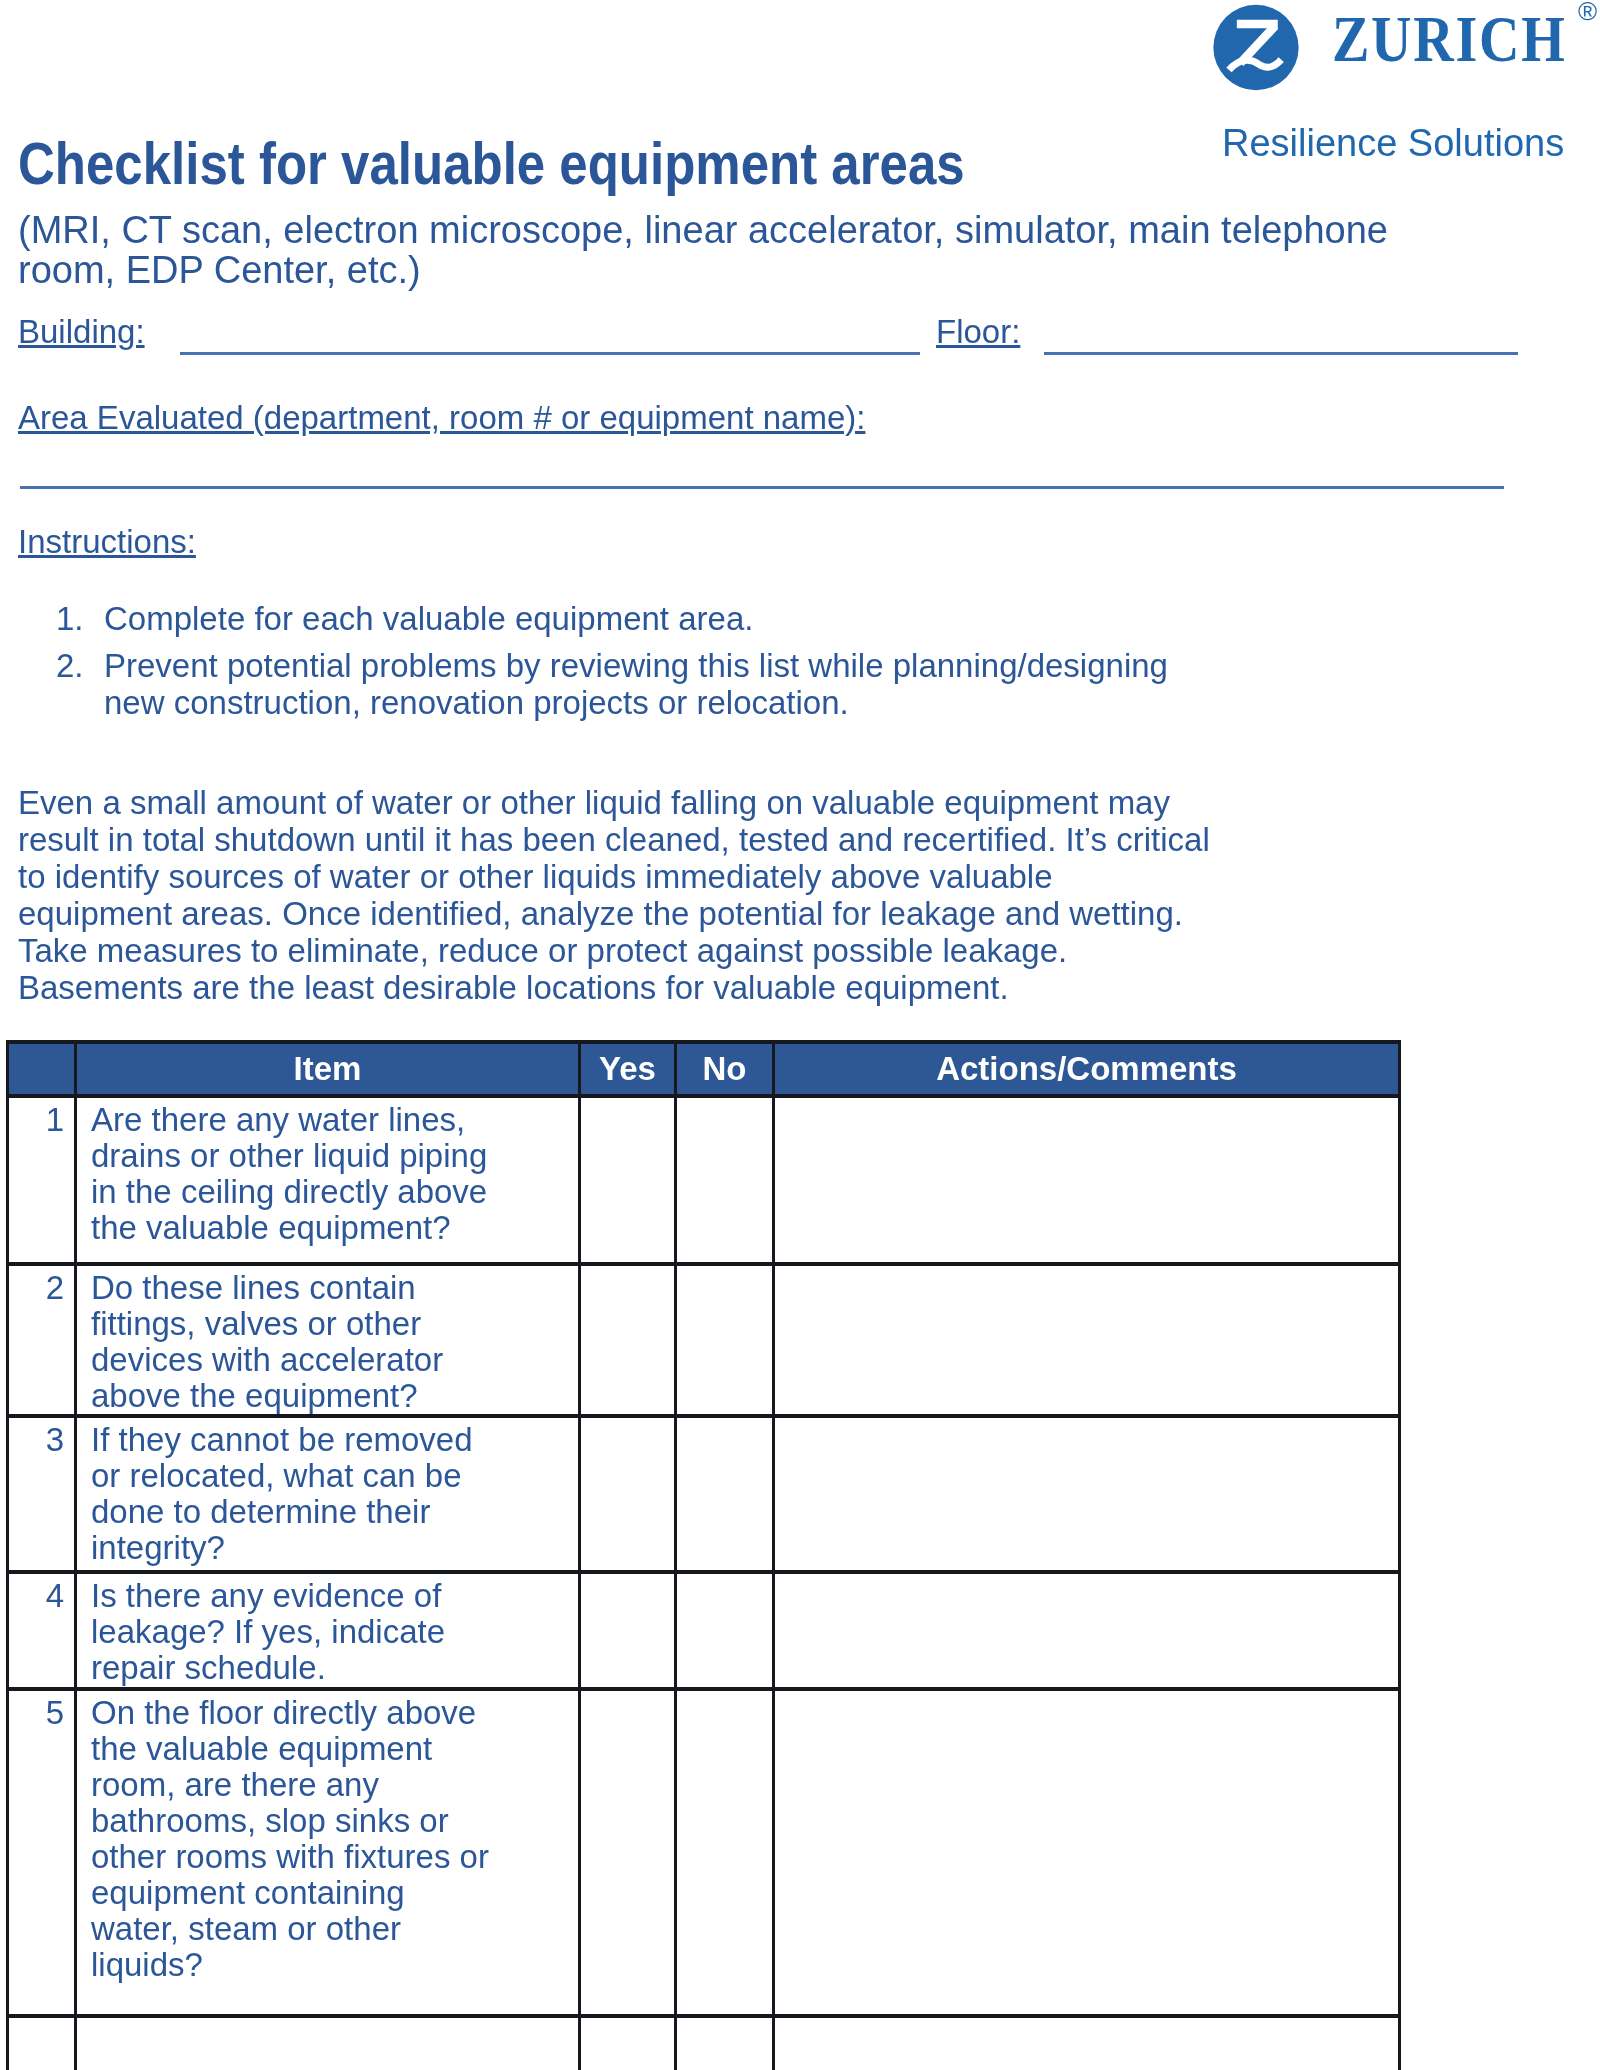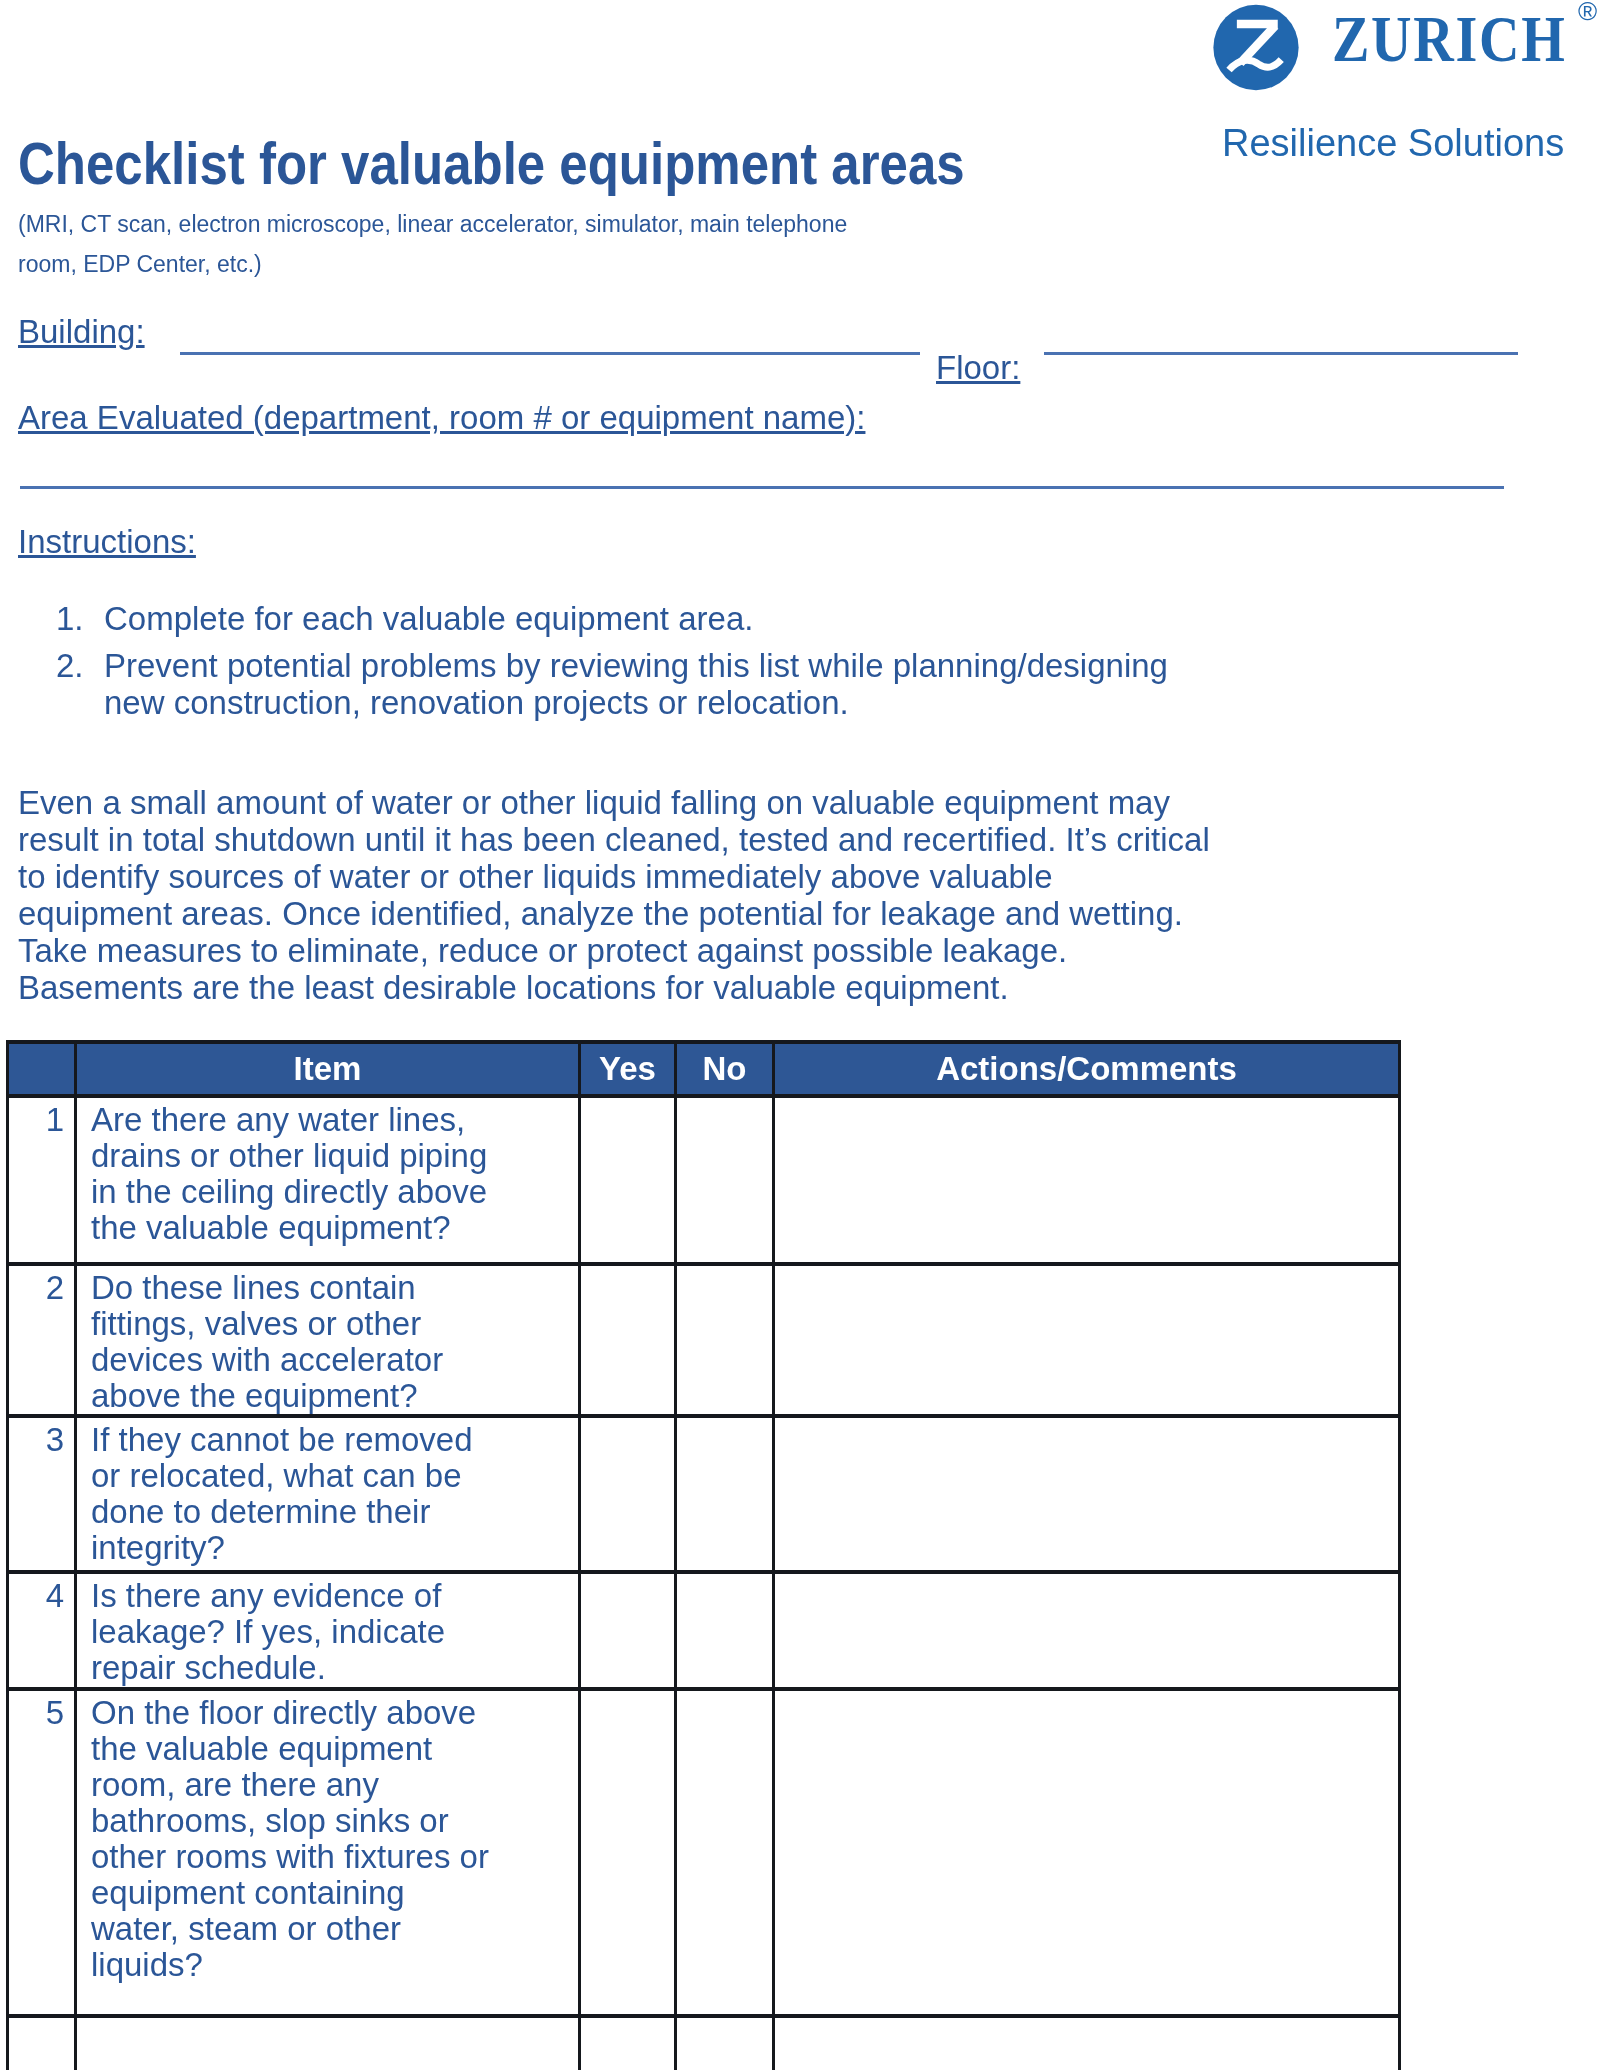--- a/index.html
+++ b/index.html
@@ -27,26 +27,26 @@
   }
   .reg{position:absolute;left:1578px;top:-4px;font-size:26px;color:var(--logo-blue);}
   .subbrand{position:absolute;left:1222px;top:86px;font-size:38px;line-height:1;color:var(--logo-blue);margin-top:38px;}
 
   
   .title{
     position:absolute;left:18px;top:134px;margin:0;
     font-size:60px;font-weight:bold;line-height:1;color:var(--text-blue);
     transform:scaleX(0.85);transform-origin:left top;white-space:nowrap;
   }
-  .subtitle{position:absolute;left:18px;top:204px;width:1560px;font-size:23px;line-height:40px;}
+  .subtitle{position:absolute;left:18px;top:210px;width:1560px;font-size:38px;line-height:40px;}
 
   
   .field-label{position:absolute;font-size:33px;line-height:36px;text-decoration:underline;}
   .building-label{left:18px;top:314px;}
-  .floor-label{left:936px;top:314px;margin-top:36px;}
+  .floor-label{left:936px;top:314px;}
   .input-line{position:absolute;border-bottom:3px solid var(--underline-blue);height:36px;font-size:31px;}
   .building-line{left:180px;top:316px;width:740px;}
   .floor-line{left:1044px;top:316px;width:474px;}
   .area-label{left:18px;top:400px;}
   .area-line{left:20px;top:450px;width:1484px;}
   .instructions-heading{left:18px;top:524px;}
 
   
   .list{position:absolute;left:56px;top:600px;width:1300px;font-size:33px;line-height:37px;}
   .list-row{display:flex;margin-bottom:10px;}

